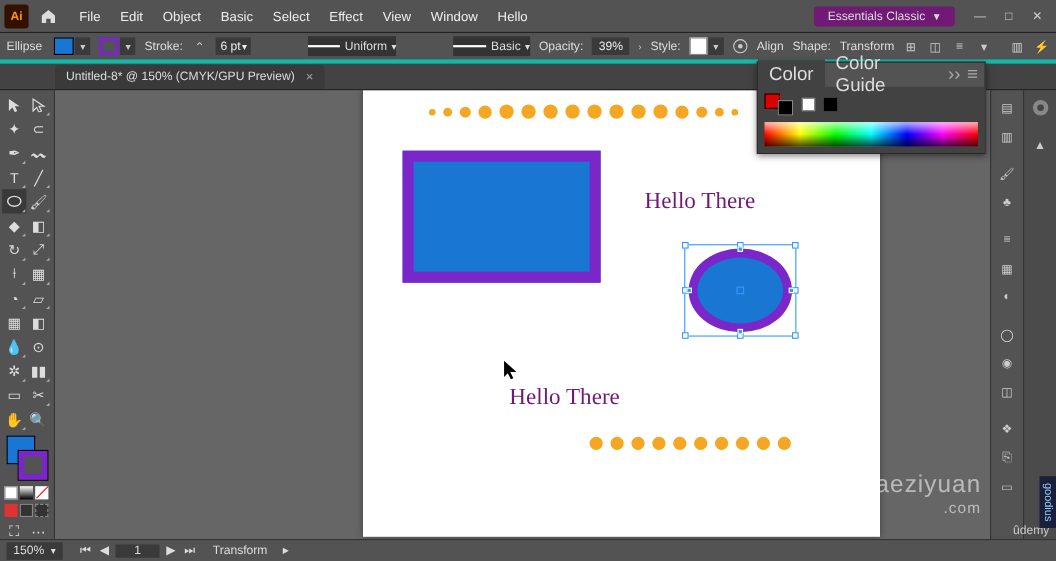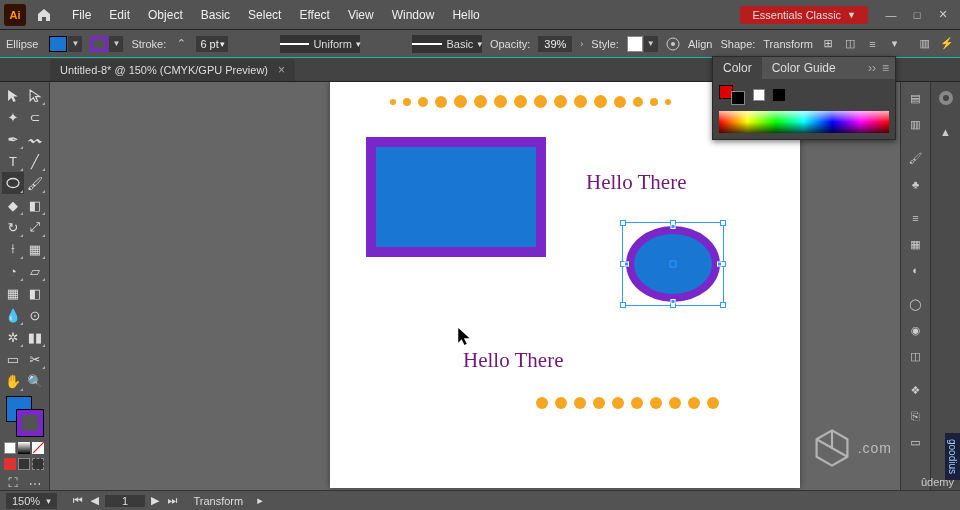--- a/index.html
+++ b/index.html
@@ -4,28 +4,28 @@
 <style>
   * { margin: 0; padding: 0; box-sizing: border-box; font-family: "Segoe UI", Tahoma, sans-serif; user-select: none; }
   body { background: #323232; color: #ccc; font-size: 11px; width: 960px; height: 510px; overflow: hidden; position: relative; }
 
   
   .menubar { height: 30px; background: #535353; display: flex; align-items: center; padding: 0 4px; gap: 2px; border-bottom: 1px solid #222; }
   .ai-icon { width: 22px; height: 22px; background: #310; color: #f90; font-weight: 700; font-size: 11px; display: flex; align-items: center; justify-content: center; border-radius: 3px; margin-right: 4px; }
   .home-icon { width: 24px; height: 24px; display: flex; align-items: center; justify-content: center; color: #ddd; margin-right: 6px; }
   .menubar .mitem { padding: 0 8px; color: #eee; font-size: 12px; cursor: default; }
   .menubar .spacer { flex: 1; }
-  .workspace { background: #b91c1c; padding: 3px 12px; border-radius: 3px; color: #ddd; display: flex; align-items: center; gap: 6px; }
+  .workspace { background: #701a75; padding: 3px 12px; border-radius: 3px; color: #ddd; display: flex; align-items: center; gap: 6px; }
   .chev { font-size: 9px; }
   .searchbox { background: #424242; width: 160px; height: 20px; display: flex; align-items: center; padding: 0 6px; gap: 4px; color: #aaa; border-radius: 2px; }
   .winctl { display: flex; margin-left: 8px; }
   .winctl div { width: 26px; height: 30px; display: flex; align-items: center; justify-content: center; color: #ccc; }
 
   
-  .ctrlbar { height: 28px; background: #535353; display: flex; align-items: center; padding: 0 6px; gap: 8px; font-size: 11px; border-bottom: 1px solid #14b8a6; }
+  .ctrlbar { height: 28px; background: #535353; display: flex; align-items: center; padding: 0 6px; gap: 8px; font-size: 11px; border-bottom: 4px solid #14b8a6; }
   .toolname { width: 50px; color: #ddd; }
   .chip { height: 18px; display: flex; align-items: center; }
   .swatch-fill { width: 18px; height: 16px; background: #1976d2; border: 1px solid #000; }
   .swatch-stroke { width: 18px; height: 16px; background: #535353; border: 3px solid #7b26c9; }
   .mini-dd { width: 14px; height: 16px; background: #3a3a3a; display: flex; align-items: center; justify-content: center; font-size: 8px; margin-left: 1px; }
   .num-field { background: #3a3a3a; color: #eee; padding: 2px 4px; width: 42px; display: flex; align-items: center; justify-content: space-between; }
   .brush-prev { width: 80px; height: 18px; background: #333; display: flex; align-items: center; justify-content: center; gap: 4px; color: #ddd; margin-left: 44px; }
   .brush-prev .line { height: 2px; width: 30px; background: #fff; }
   .pct-field { background: #3a3a3a; color: #eee; padding: 2px 6px; }
   .style-sw { width: 16px; height: 16px; background: #fff; border: 1px solid #888; }
@@ -65,21 +65,21 @@
   .centerpt { position: absolute; width: 7px; height: 7px; border: 1px solid #39f; left: 50%; top: 50%; transform: translate(-50%,-50%); }
   .cursor-arrow { position: absolute; left: 408px; top: 246px; font-size: 16px; color: #000; }
 
   
   .rightdock { width: 30px; background: #535353; display: flex; flex-direction: column; align-items: center; padding-top: 4px; gap: 2px; border-left: 1px solid #333; }
   .rightdock .sep { height: 6px; }
   .rightdock2 { width: 30px; background: #4b4b4b; display: flex; flex-direction: column; align-items: center; padding-top: 4px; gap: 10px; border-left: 1px solid #333; }
   .rbtn { width: 24px; height: 24px; display: flex; align-items: center; justify-content: center; color: #ccc; }
 
   
-  .panel { position: absolute; top: 56px; right: 64px; width: 184px; background: #535353; border: 1px solid #2a2a2a; font-size: 12px; box-shadow: 0 2px 6px rgba(0,0,0,.5); }
+  .panel { position: absolute; top: 56px; right: 64px; width: 208px; background: #535353; border: 1px solid #2a2a2a; font-size: 17px; box-shadow: 0 2px 6px rgba(0,0,0,.5); }
   .panel .phead { display: flex; align-items: center; height: 22px; }
   .panel .ptab { padding: 4px 10px; color: #ddd; }
   .panel .ptab.active { background: #424242; }
   .panel .phead .pmenu { margin-left: auto; padding: 0 6px; color: #aaa; display:flex; gap:6px;}
   .panel .pbody { background: #424242; padding: 6px; }
   .mini-fillstroke { position: relative; width: 26px; height: 20px; }
   .mini-fillstroke .f { position: absolute; left: 0; top: 0; width: 14px; height: 14px; background: #d00; border: 1px solid #000; }
   .mini-fillstroke .f::after { content:""; position:absolute; left:-2px; top:6px; width:20px; height:1px; background:#d00; transform:rotate(-45deg);}
   .mini-fillstroke .s { position: absolute; right: 0; bottom: 0; width: 14px; height: 14px; background: #000; border:1px solid #888;}
   .spectrum { height: 22px; margin-top: 6px; background: linear-gradient(to right, #ff0000, #ffff00, #00ff00, #00ffff, #0000ff, #ff00ff, #ff0000); position: relative; }
@@ -381,17 +381,18 @@
   </div>
   <span>Transform</span>
   <span>▸</span>
 </div>
 
 <div class="watermark">
   <svg class="wm-cube" viewBox="0 0 40 40">
       <path fill="none" stroke="#fff" stroke-width="2" d="M20 4l14 8v16l-14 8-14-8V12z M20 4v16l14 8 M20 20L6 12"></path>
     </svg>
   <div>
+    <div>aeziyuan</div>
     <div style="text-align:right;font-size:14px">.com</div>
   </div>
 </div>
 <div class="udemy">ûdemy</div>
 <div class="side-tag">goodius</div>
 
 </body></html>

